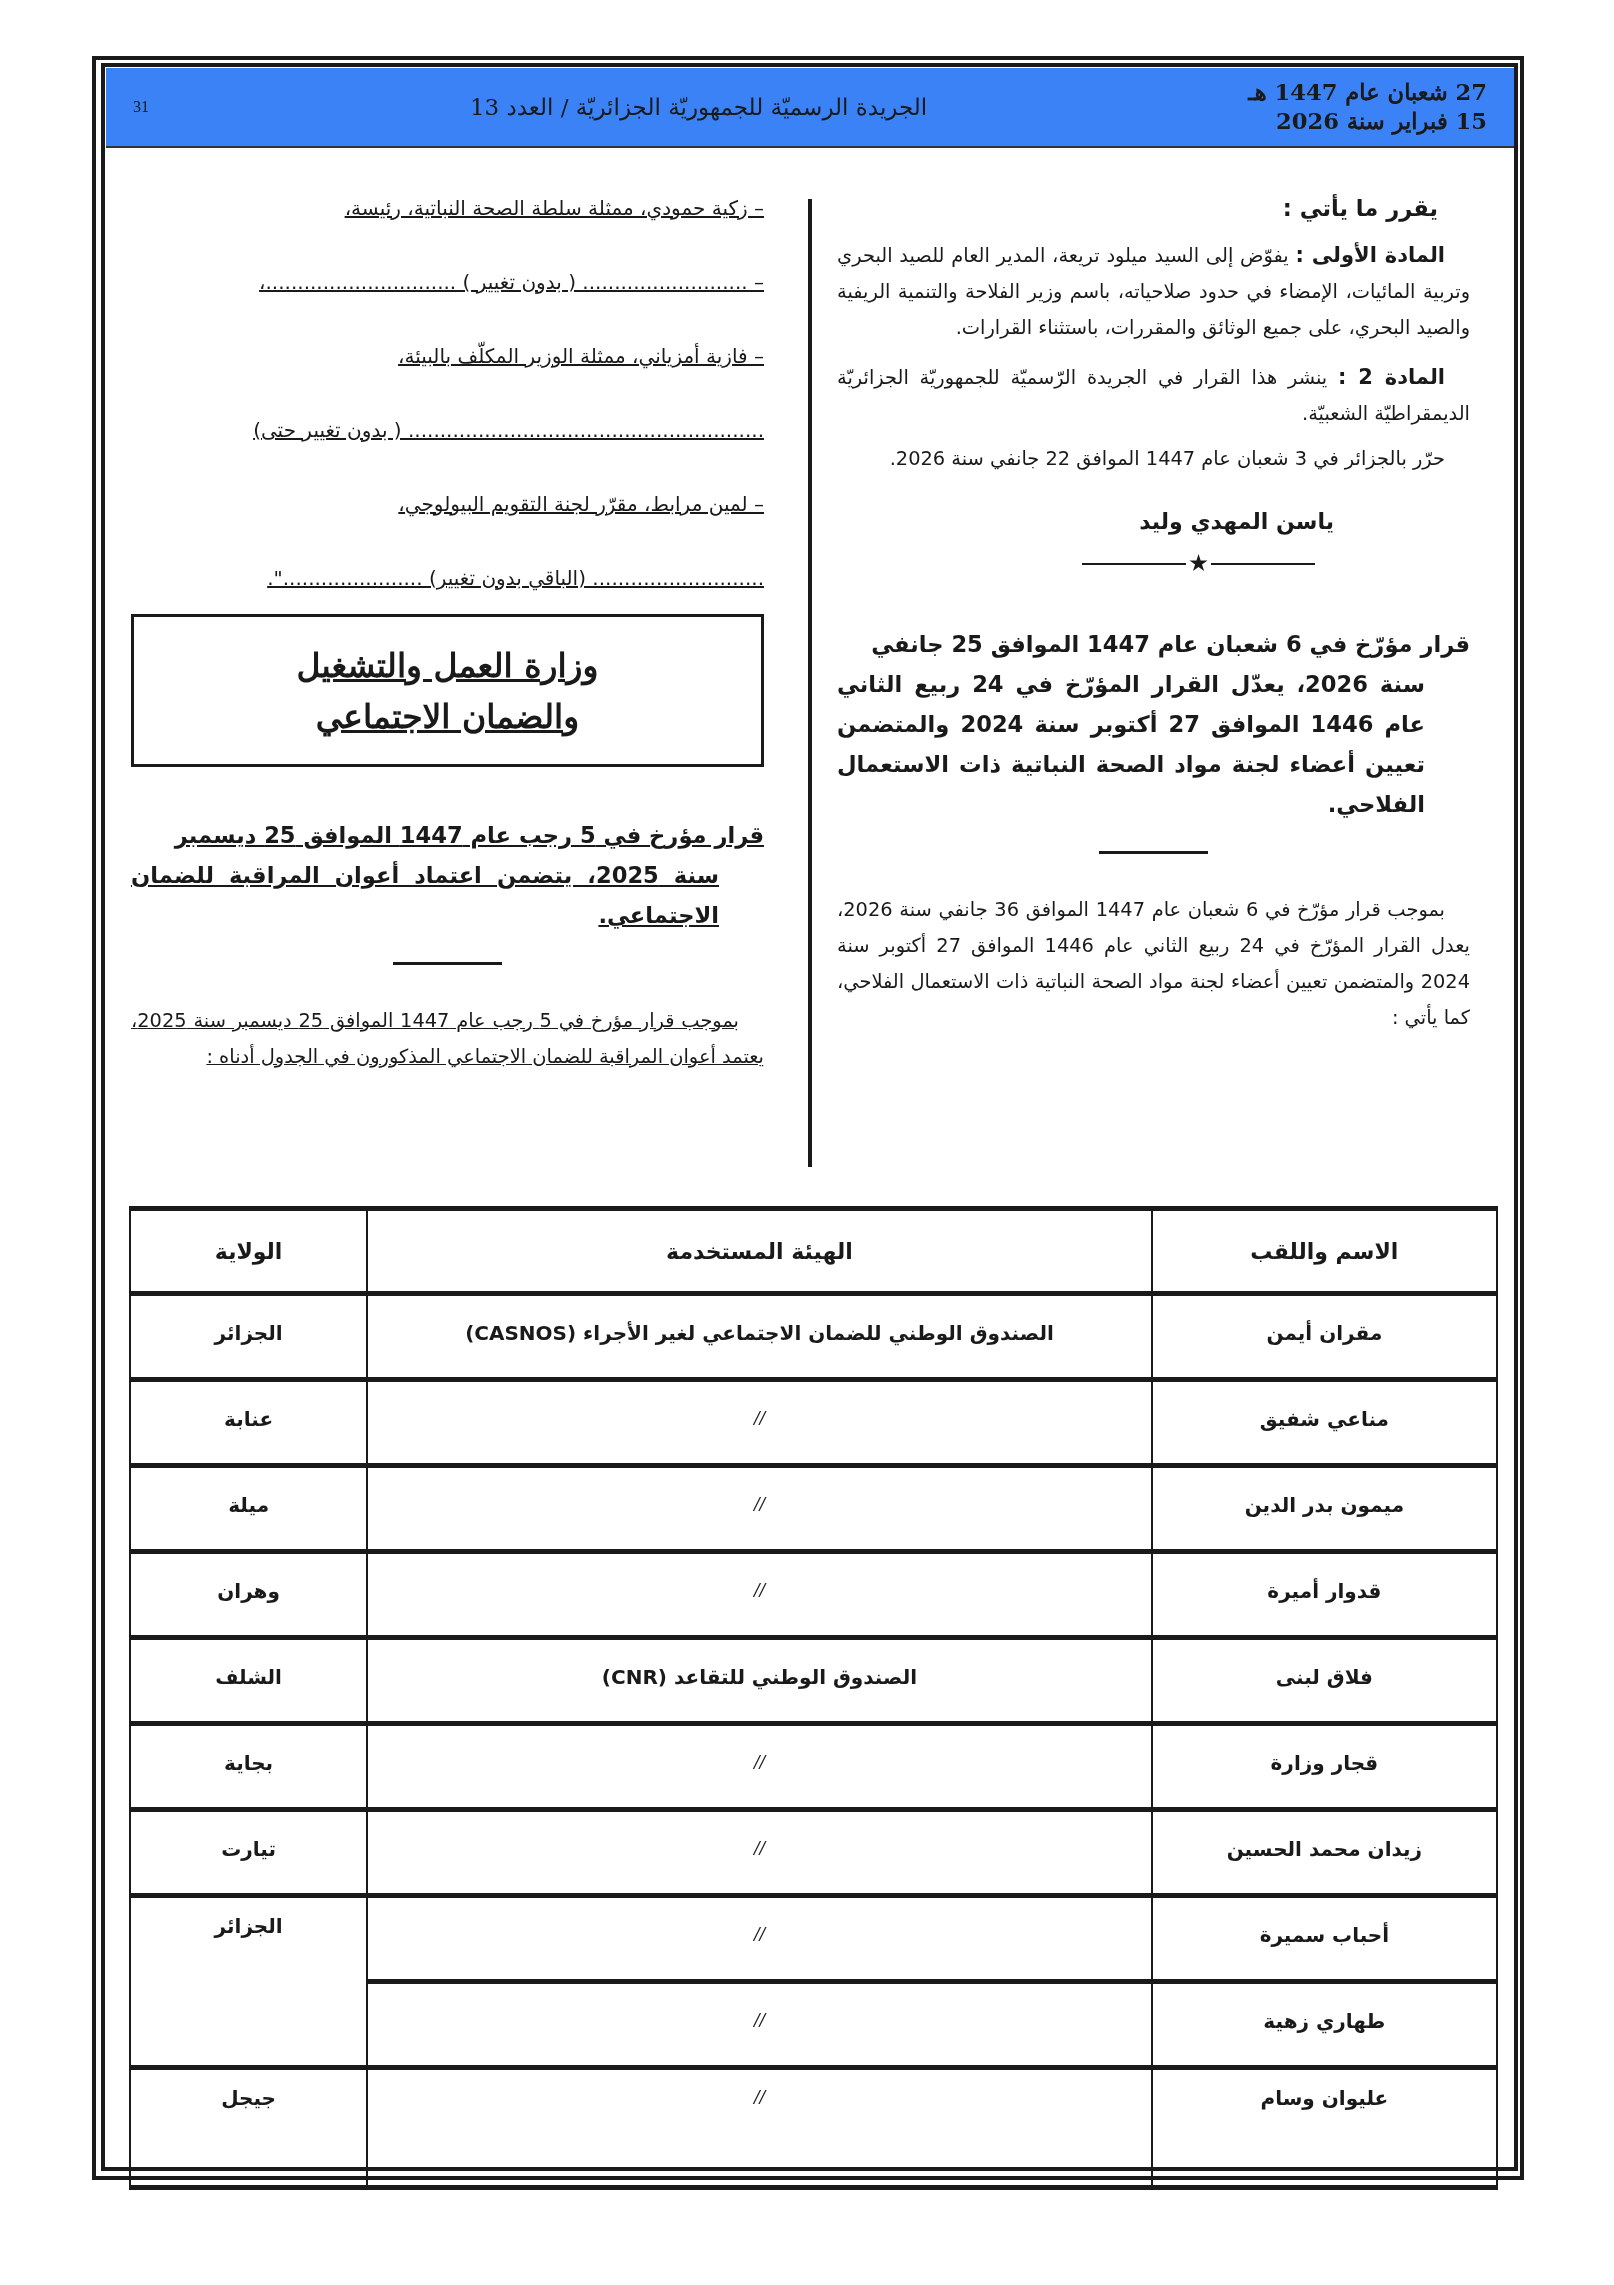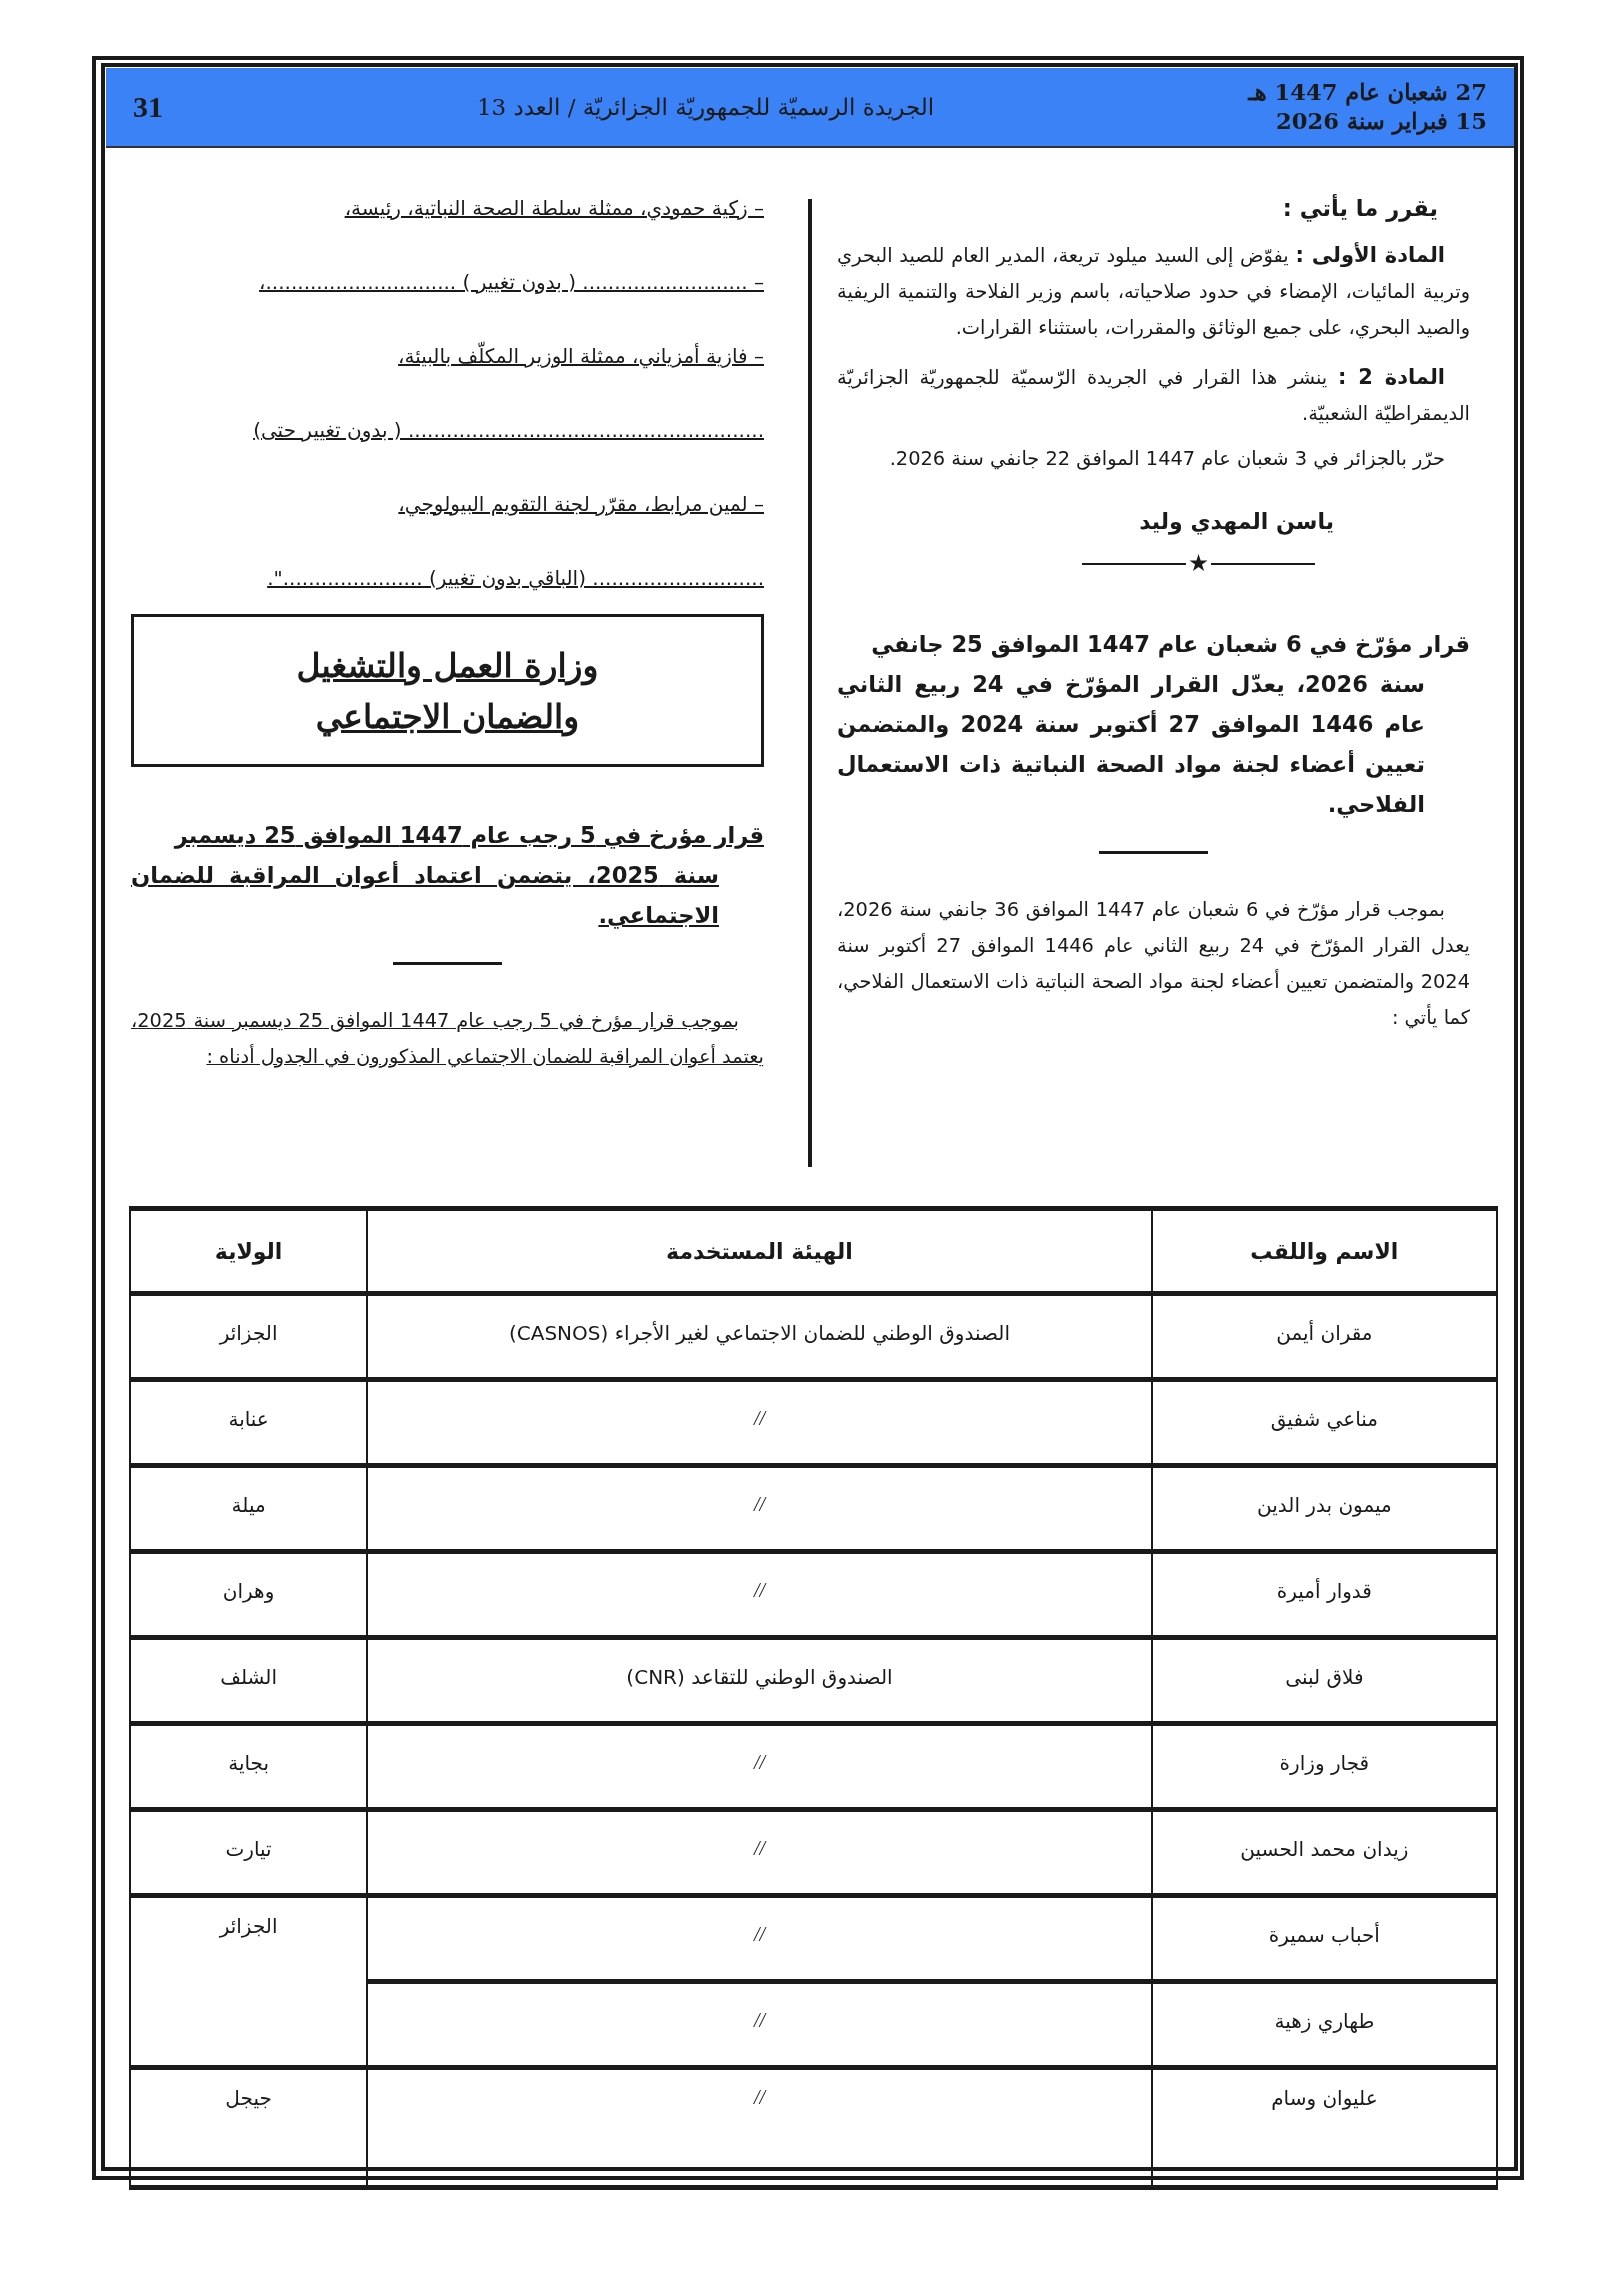--- a/index.html
+++ b/index.html
@@ -7,21 +7,21 @@
            font-family:"DejaVu Sans", sans-serif; color:#1a1a1a; }
     .frame-outer { position:absolute; left:92px; top:56px; width:1432px; height:2124px;
                    border:4.5px solid #1a1a1a; box-sizing:border-box; }
     .frame-inner { position:absolute; left:101px; top:63px; width:1417px; height:2108px;
                    border:4.5px solid #1a1a1a; box-sizing:border-box; }
     .header { position:absolute; left:106px; top:68px; width:1408px; height:80px;
               background:#3b82f6; border-bottom:2.7px solid #333; display:flex;
               align-items:center; justify-content:space-between; padding:0 27px; box-sizing:border-box; }
     .hdr-date { font-weight:bold; font-size:22.6px; line-height:29px; text-align:right; font-family:"DejaVu Serif", serif; }
     .hdr-title { font-weight:normal; font-size:23px; font-family:"DejaVu Serif", serif; }
-    .hdr-page { font-weight:bold; font-size:30px; font-family:"Liberation Serif", serif; direction:ltr; }
+    .hdr-page { font-weight:normal; font-size:16px; font-family:"Liberation Serif", serif; direction:ltr; }
 
     .col { position:absolute; font-size:19.4px; line-height:36px; text-align:justify; }
     .col-right { left:837px; top:190px; width:633px; }
     .col-left  { left:131px; top:190px; width:633px;text-decoration:underline; }
     .divider { position:absolute; left:808px; top:199px; width:3.6px; height:968px; background:#1a1a1a; }
 
     p { margin:0; }
     .decides { font-weight:bold; font-size:22.6px; margin:0 32px 11px 0; }
     .art { text-indent:25px; }
     .art b { font-weight:bold; font-size:21px; }
@@ -36,21 +36,21 @@
     .body-txt { text-indent:25px; }
 
     .left-item { margin-bottom:38px; font-size:20px; }
     .ministry-box { border:3.6px solid #1a1a1a; height:147px; margin:18px 0 29px 0; display:flex;
                     flex-direction:column; align-items:center; justify-content:center; }
     .ministry-box div { font-weight:bold; font-size:33px; line-height:51px; font-family:"DejaVu Serif", serif; }
 
     table.members { position:absolute; left:129px; top:1206px; width:1369px; border-collapse:collapse;
                     font-size:20px; }
     table.members td, table.members th { border-left:2.7px solid #1a1a1a; border-right:2.7px solid #1a1a1a;
-                    border-top:5.4px solid #1a1a1a; border-bottom:5.4px solid #1a1a1a; text-align:center; vertical-align:middle; }
+                    border-top:5.4px solid #1a1a1a; border-bottom:5.4px solid #1a1a1a; text-align:center; vertical-align:middle;font-weight:bold; }
     table.members th { height:78px; font-weight:bold; font-size:22px; }
     table.members td { height:71px; padding-bottom:9px; }
     .c-name { width:341px; }
     .c-org  { width:780px; }
     .c-wil  { width:233px; }
     .ditto { font-family:"Liberation Serif", serif; font-style:italic; }
   </style>
 </head>
 <body>
 

